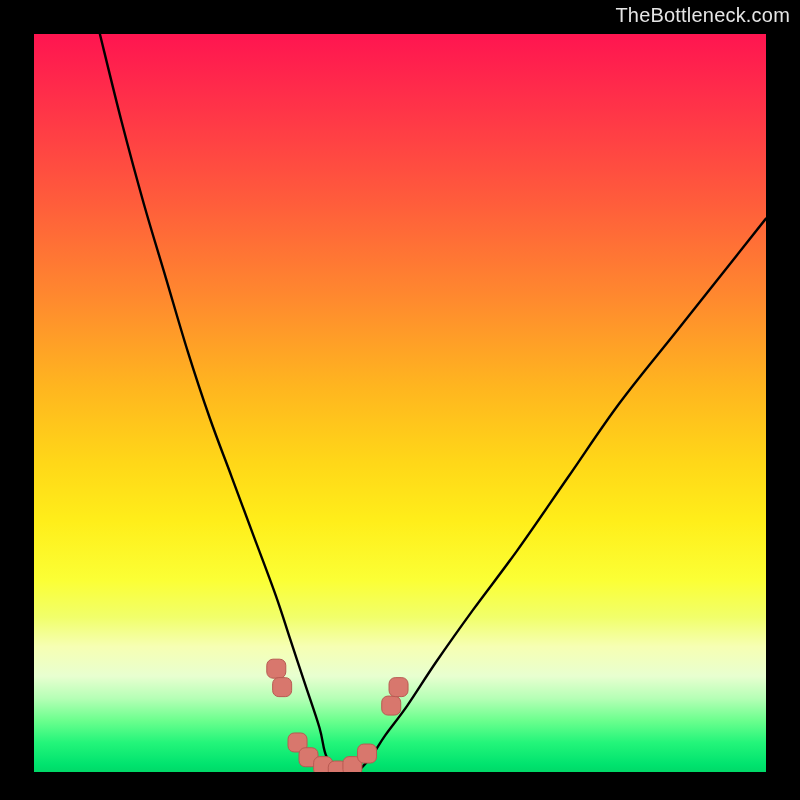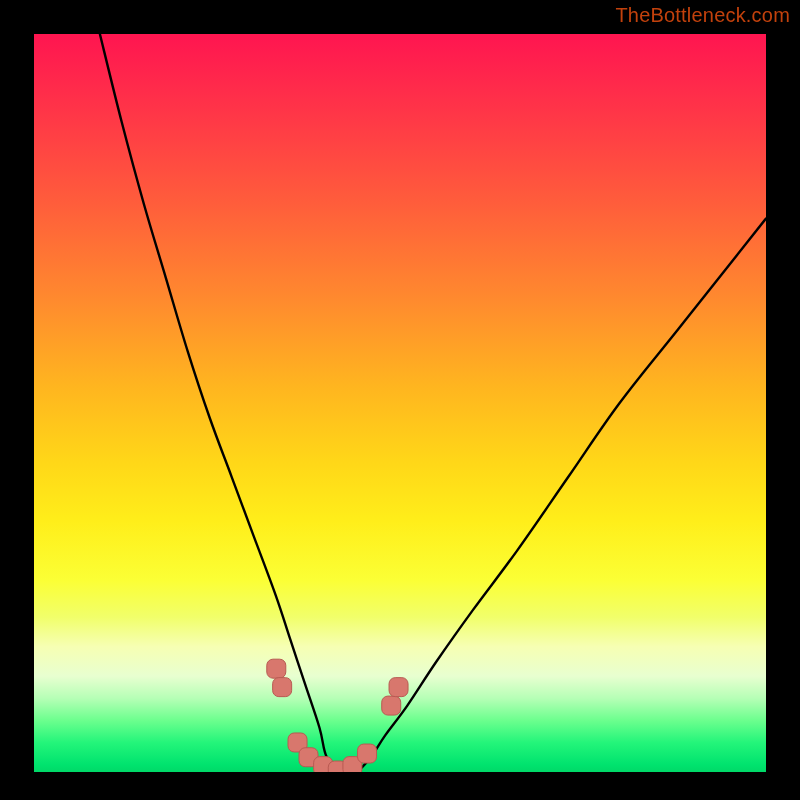--- a/index.html
+++ b/index.html
@@ -48,21 +48,21 @@
     position: absolute;
     left: 0;
     top: 0;
     width: 732px;
     height: 738px;
   }
   .watermark {
     position: absolute;
     top: 4px;
     right: 10px;
-    color: #c2410c;
+    color: #e5e5e5;
     font-size: 20px;
     font-weight: 500;
     letter-spacing: 0.2px;
     font-family: Arial, Helvetica, sans-serif;
   }
 </style>
 </head>
 <body>
 
 <div class="frame">

